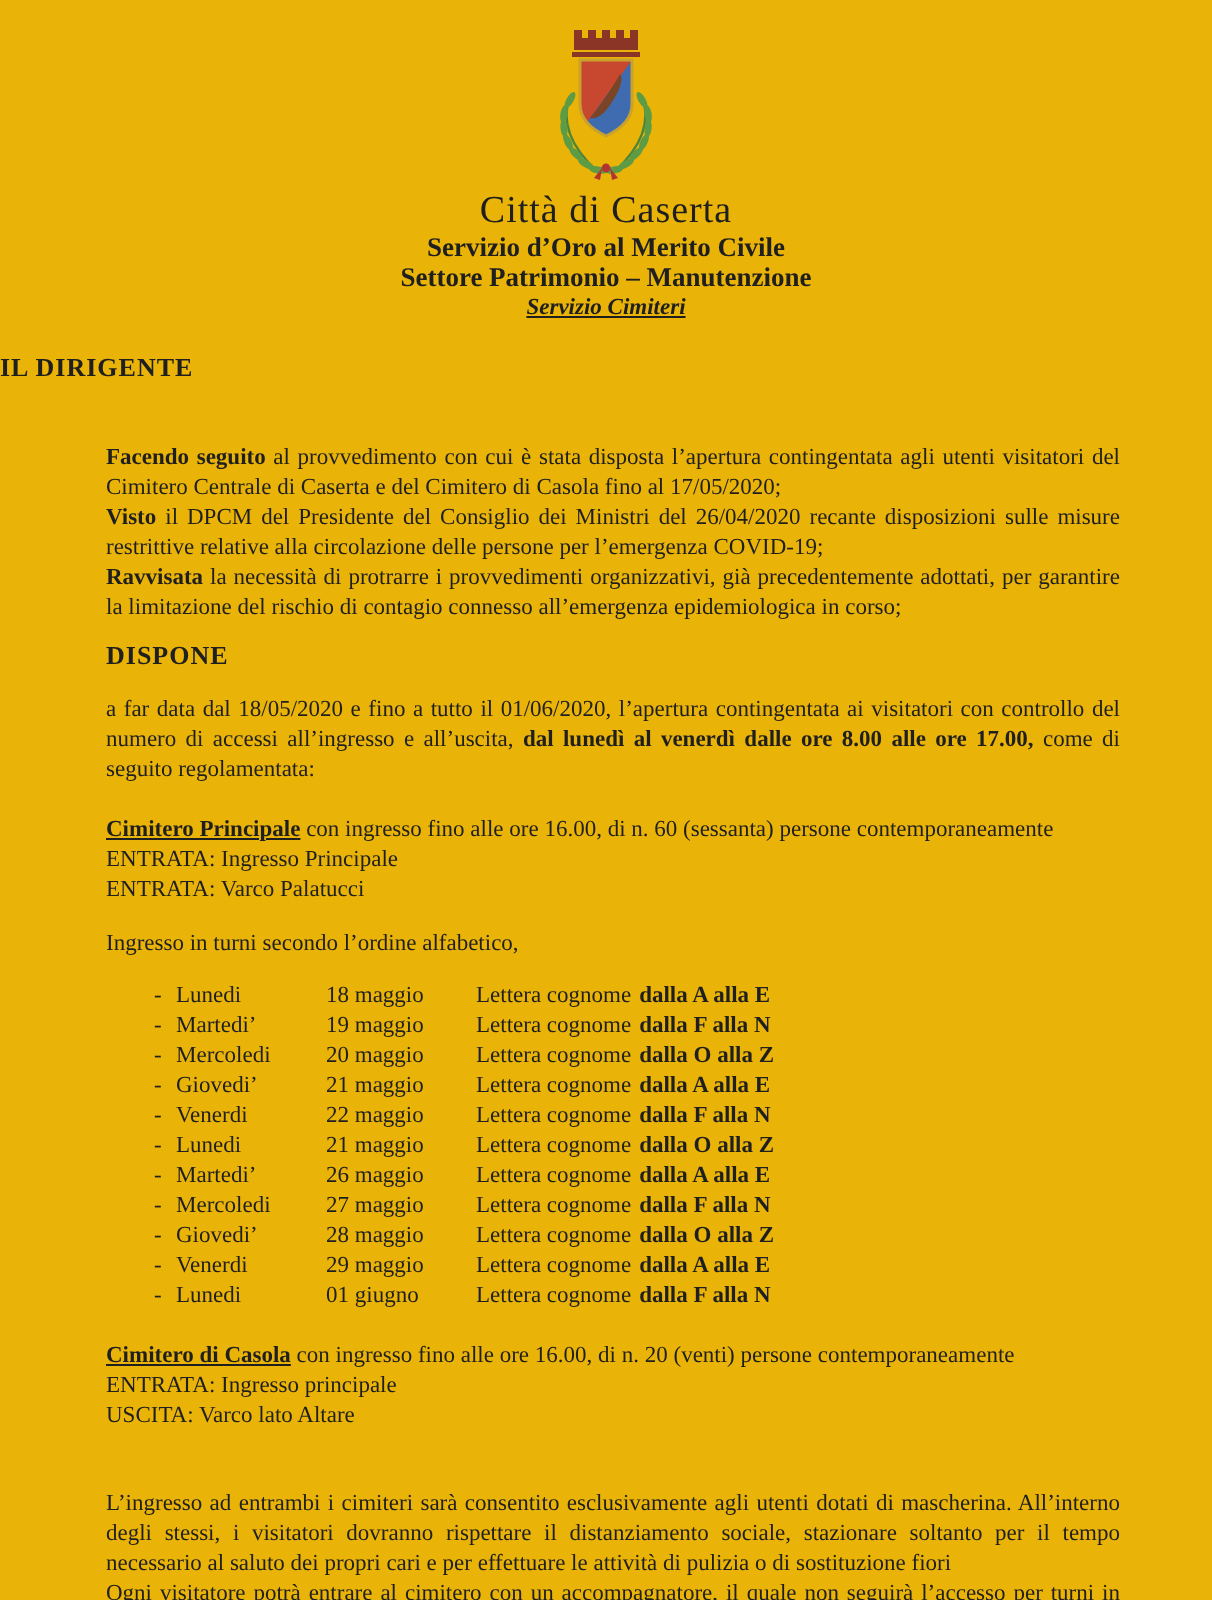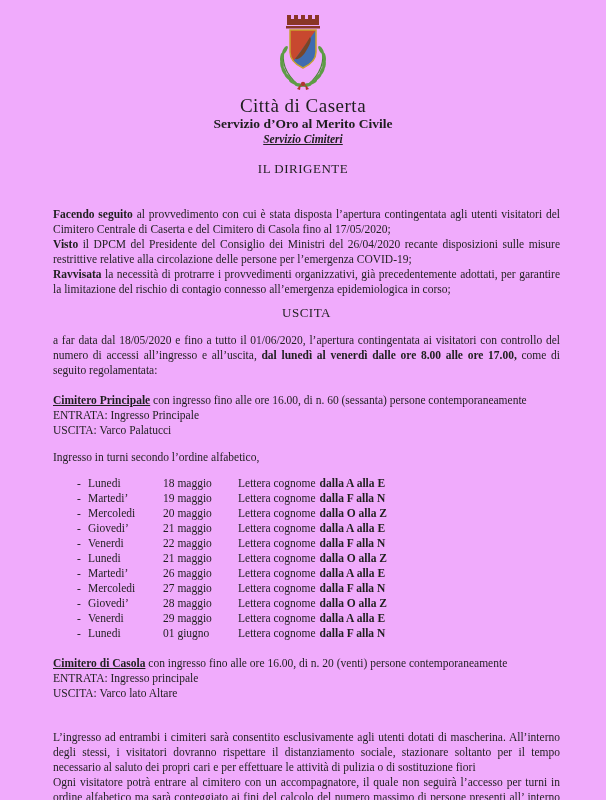--- a/index.html
+++ b/index.html
@@ -1,29 +1,29 @@
 <!DOCTYPE html>
 <html><head>
 <meta charset="utf-8">
 <style>
   html,body { margin:0; padding:0; background:#ffffff; }
   .page {
     position:relative;
     width:606px; height:800px;
-    background:#f0abfc;
+    background:#eab308;
     color:#1f1f1f;
     font-family:"Liberation Serif","DejaVu Serif",serif;
     overflow:hidden;
   }
   .emblem-wrap { padding-top:12px; display:flex; justify-content:center; }
   .hdr { text-align:center; }
   .city   { font-size:19px; line-height:21px; margin-top:3px; letter-spacing:0.5px; }
   .sub-b  { font-size:13.5px; font-weight:bold; line-height:15px; }
   .sub-i  { font-size:11.5px; font-weight:bold; font-style:italic; line-height:14px; margin-top:1px;text-decoration:underline; }
-  .heading { font-size:13px; font-weight:normal; text-align:center; letter-spacing:0.5px; }
+  .heading { font-size:13px; font-weight:bold; letter-spacing:0.5px; }
   .h-dirigente { margin-top:15px; }
   .h-dispone   { margin-top:8px; }
   .content { margin:0 46px 0 53px; font-size:11.5px; line-height:15px; }
   p { margin:0; }
   .just { text-align:justify; }
   .premises { margin-top:30px; }
   .dispone-para { margin-top:13px; }
   .section { margin-top:15px; }
   .sec-title { font-weight:bold; text-decoration:underline; }
   .turni { margin-top:12px; }
@@ -79,43 +79,44 @@
         <path d="M30 72 l-4 5 l3 1 z"></path>
         <path d="M34 72 l4 5 l-3 1 z"></path>
         <circle cx="32" cy="72" r="2.2"></circle>
       </g>
     </svg>
   </div>
 
   <div class="hdr">
     <div class="city">Città di Caserta</div>
     <div class="sub-b">Servizio d’Oro al Merito Civile</div>
+    <div class="sub-b">Settore Patrimonio – Manutenzione</div>
     <div class="sub-i">Servizio Cimiteri</div>
   </div>
 
   <div class="heading h-dirigente">IL DIRIGENTE</div>
 
   <div class="content">
 
     <div class="premises" id="premises">
   <p class="just"><b class="lead">Facendo seguito</b><span class="rest"> al provvedimento con cui è stata disposta l’apertura contingentata agli utenti visitatori del Cimitero Centrale di Caserta e del Cimitero di Casola fino al 17/05/2020;</span></p>
 
   <p class="just"><b class="lead">Visto</b><span class="rest"> il DPCM del Presidente del Consiglio dei Ministri del 26/04/2020 recante disposizioni sulle misure restrittive relative alla circolazione delle persone per l’emergenza COVID-19;</span></p>
 
   <p class="just"><b class="lead">Ravvisata</b><span class="rest"> la necessità di protrarre i provvedimenti organizzativi, già precedentemente adottati, per garantire la limitazione del rischio di contagio connesso all’emergenza epidemiologica in corso;</span></p>
 </div>
 
-    <div class="heading h-dispone">USCITA</div>
+    <div class="heading h-dispone">DISPONE</div>
 
     <p class="just dispone-para"><span>a far data dal 18/05/2020 e fino a tutto il 01/06/2020, l’apertura contingentata ai visitatori con controllo del numero di accessi all’ingresso e all’uscita, </span><b>dal lunedì al venerdì dalle ore 8.00 alle ore 17.00,</b><span> come di seguito regolamentata:</span></p>
 
     <div class="section">
       <p><b class="sec-title">Cimitero Principale</b><span> con ingresso fino alle ore 16.00, di n. 60 (sessanta) persone contemporaneamente</span></p>
       <p>ENTRATA: Ingresso Principale</p>
-      <p>USCITA: Varco Palatucci</p>
+      <p>ENTRATA: Varco Palatucci</p>
     </div>
 
     <p class="turni">Ingresso in turni secondo l’ordine alfabetico,</p>
 
     <div class="schedule" id="schedule">
   <div class="srow">
     <span class="bullet">-</span>
     <span class="day">Lunedi</span>
     <span class="date">18 maggio</span>
     <span class="lbl">Lettera cognome</span>

